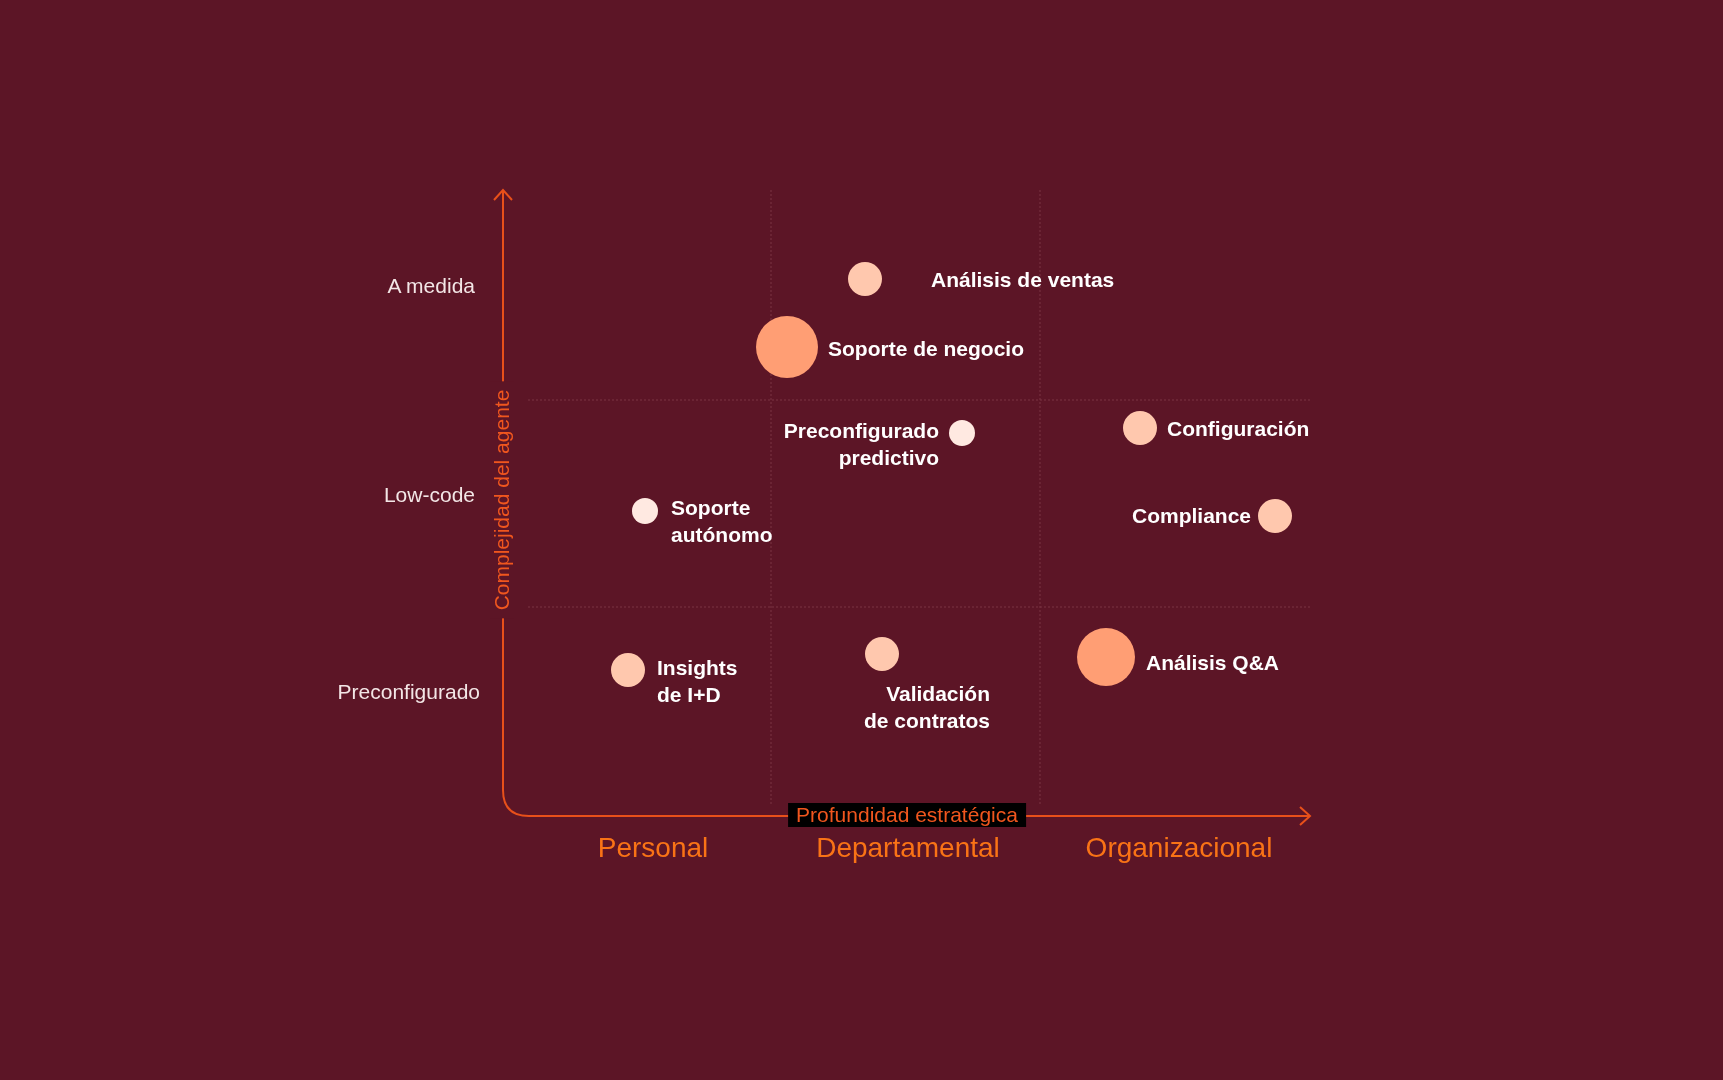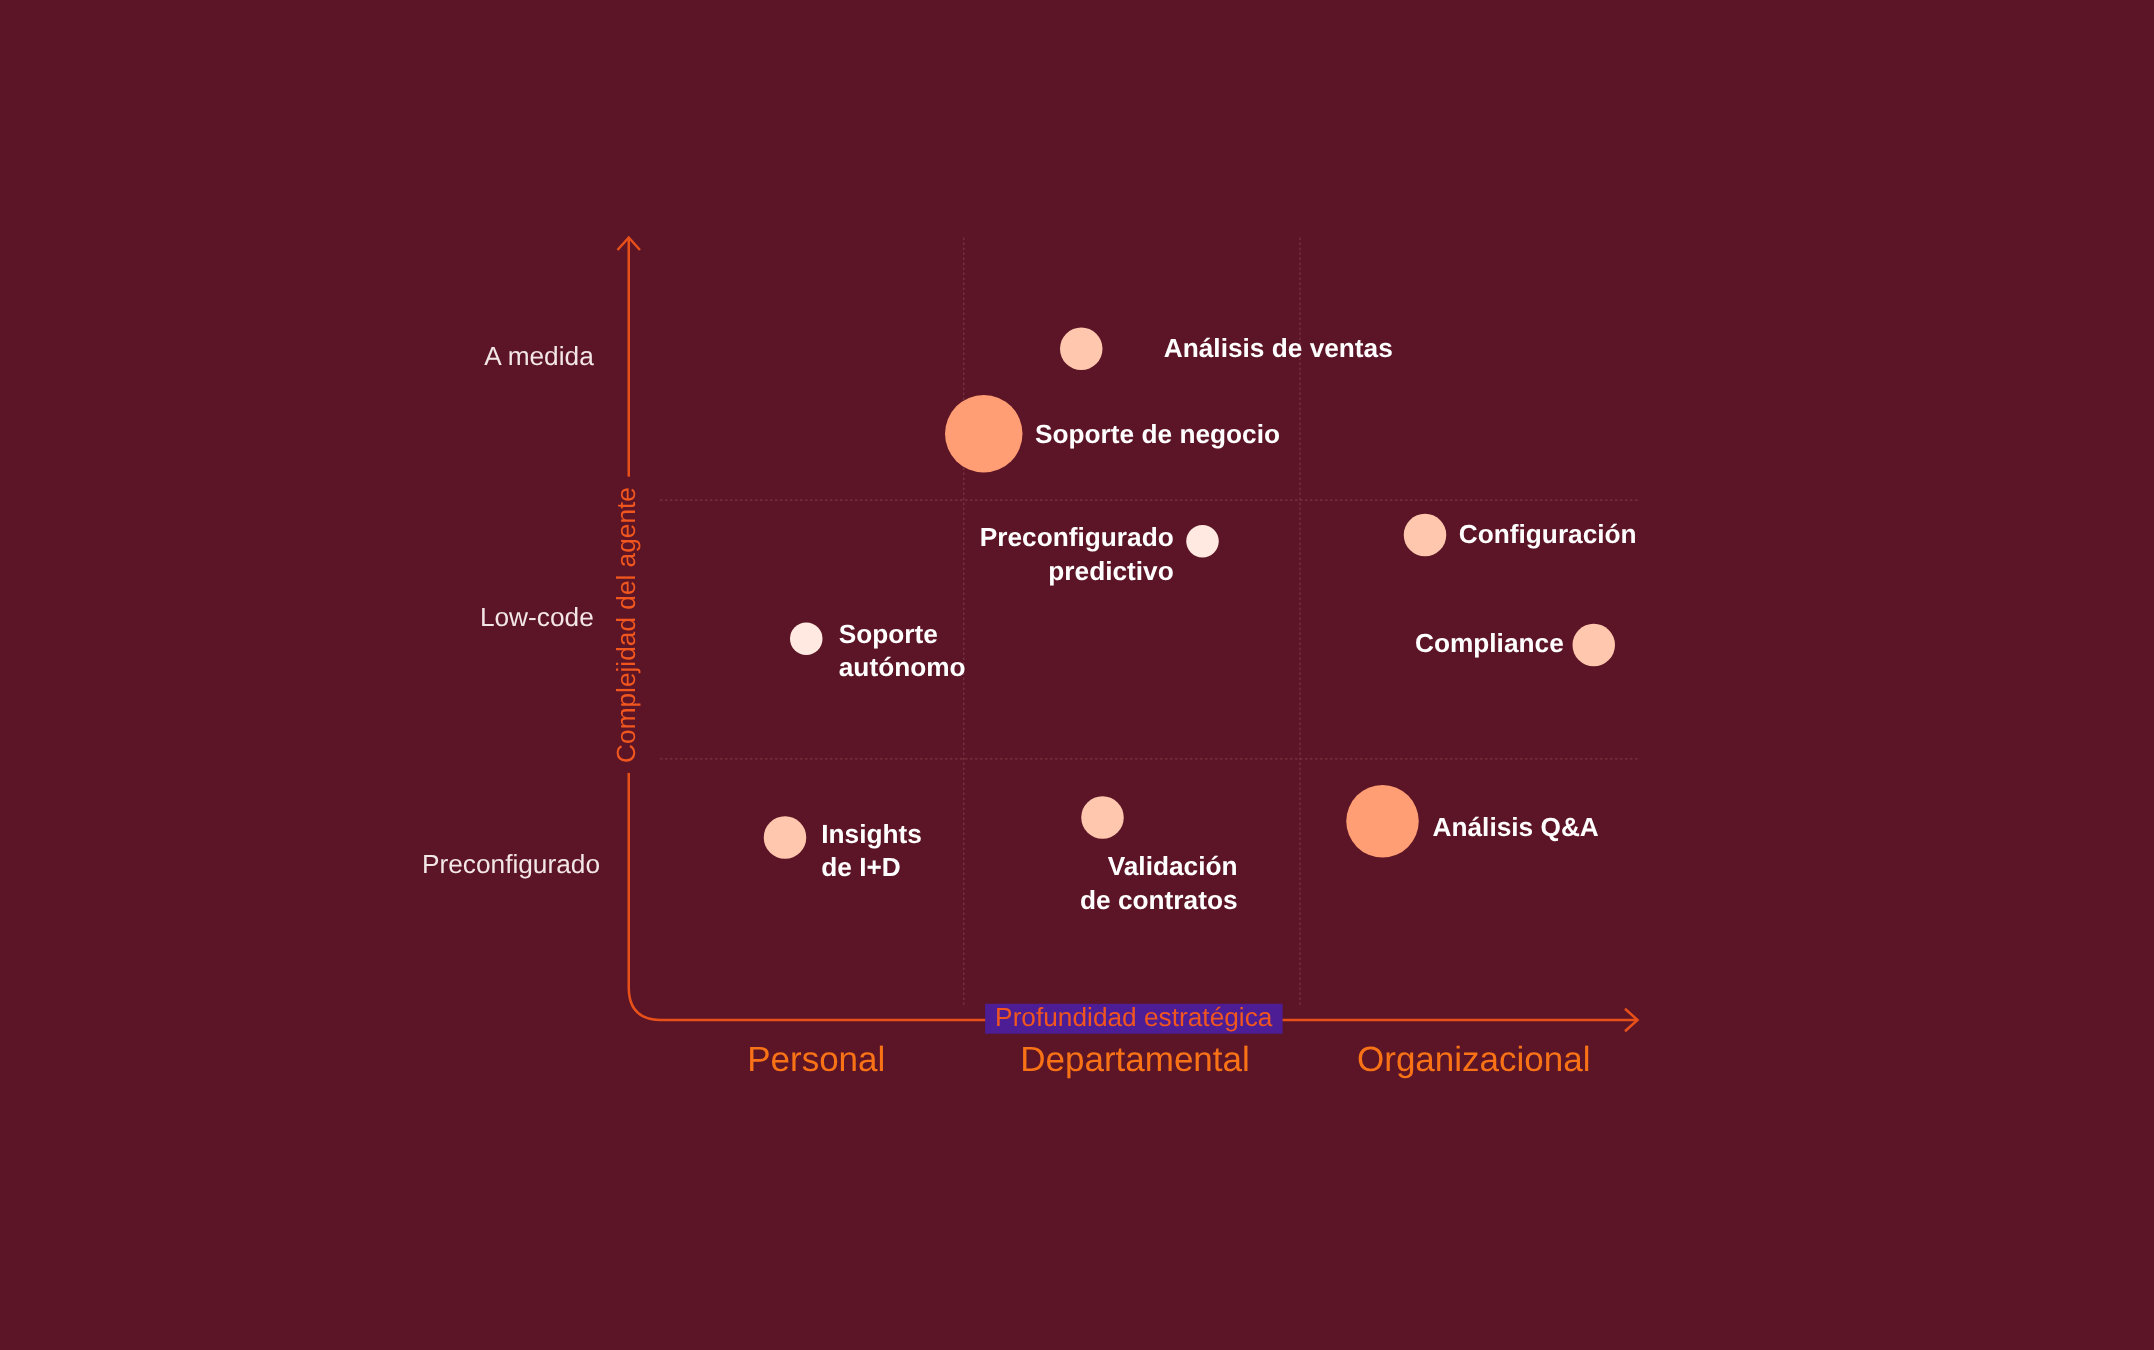--- a/index.html
+++ b/index.html
@@ -16,21 +16,21 @@
     color: #F3E6E6; font-size: 21px; text-align: right;
     width: 220px; transform: translateY(-50%);
   }
   .xtick {
     color: #f97316; font-size: 28px; text-align: center;
     width: 260px; transform: translate(-50%, -50%);
   }
   .axis-title { color: #F0561E; font-size: 21px; }
   .xtitle {
     transform: translate(-50%, -50%);
-    background: #4c1d95; padding: 0 8px;
+    background: #000000; padding: 0 8px;
   }
   .ytitle {
     transform: translate(-50%, -50%) rotate(-90deg);
     background: #5C1526; padding: 0 8px;
   }
   .dot { position: absolute; border-radius: 50%; transform: translate(-50%, -50%); }
   .plabel {
     position: absolute; color: #FFFFFF; font-weight: bold;
     font-size: 21px; line-height: 27px;
   }

